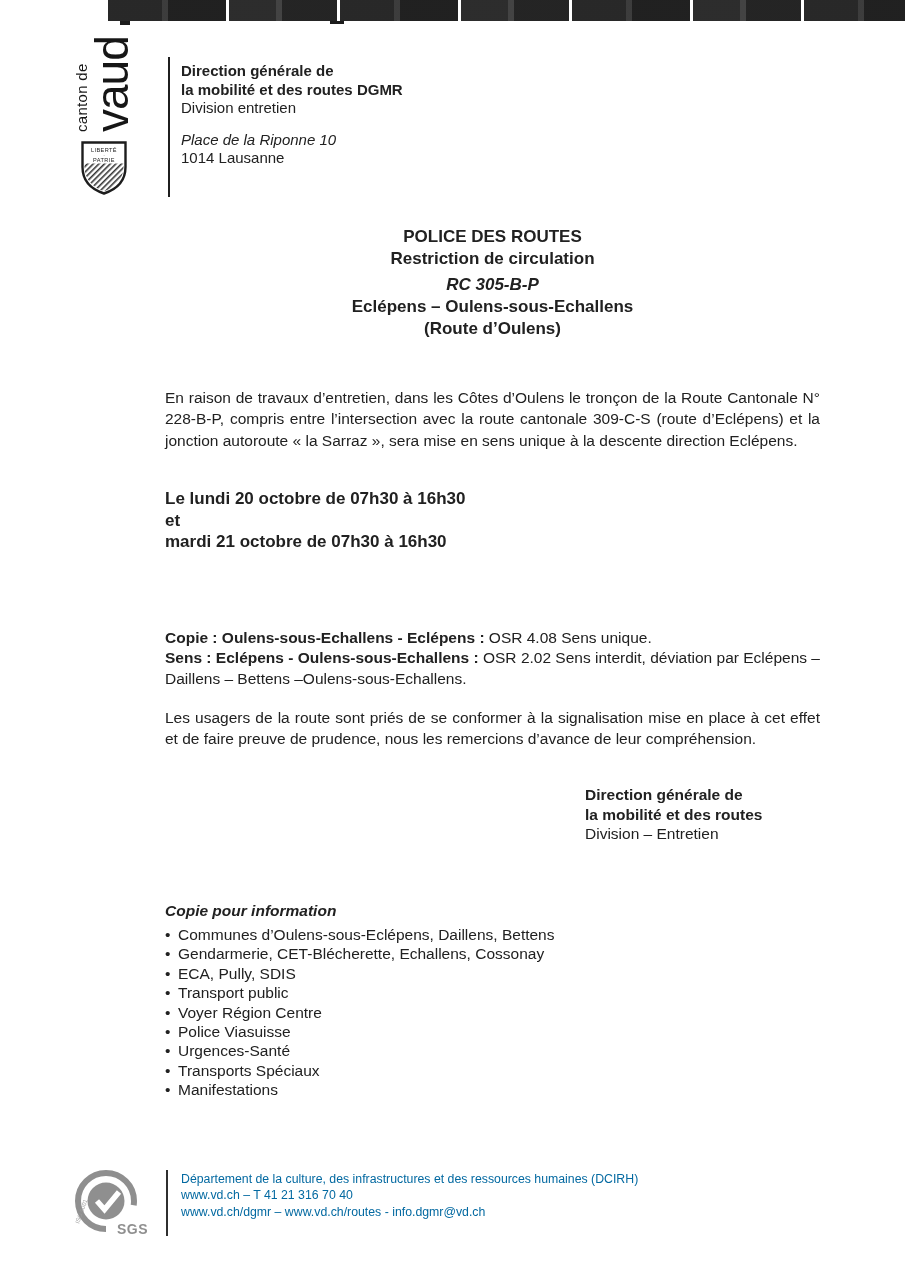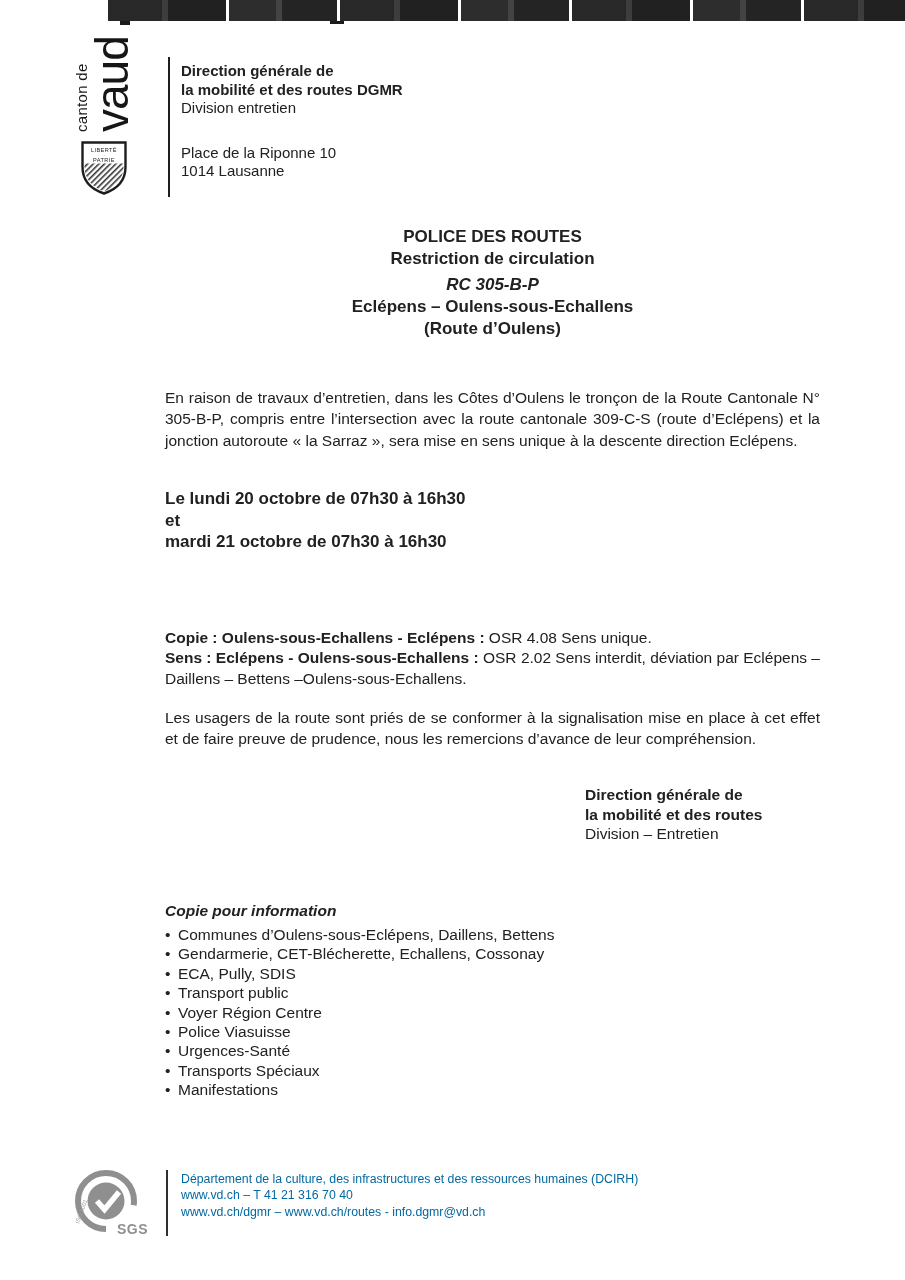--- a/index.html
+++ b/index.html
@@ -28,21 +28,21 @@
   }
   .logo-canton{display:block;font-size:15px;line-height:17px;letter-spacing:.3px;color:#161616;}
   .logo-vaud{display:block;font-size:46px;line-height:44px;letter-spacing:-1px;color:#161616;}
   .shield{position:absolute;left:81px;top:141px;}
   
   .hline{position:absolute;width:2px;background:#1f1f1f;}
   .hdr-line-top{left:168px;top:57px;height:140px;}
   .hdr-line-bot{left:166px;top:1170px;height:66px;background:#2f2f2f;}
   .header-block{position:absolute;left:181px;top:62px;font-size:15px;line-height:18.5px;}
   .b{font-weight:bold;}
-  .addr{margin-top:26px;}
+  .addr{margin-top:13px;font-style:italic;}
   
   .title-block{position:absolute;left:165px;top:226px;width:655px;text-align:center;
     font-weight:bold;font-size:17px;line-height:22px;}
   .title-road{margin-top:4px;font-style:italic;}
   
   .para{position:absolute;left:165px;width:655px;font-size:15.5px;line-height:21.5px;text-align:justify;}
   .para1{top:371px;}
   .dates{position:absolute;left:165px;top:488px;width:655px;text-align:left;
     font-weight:bold;font-size:17px;line-height:21.5px;}
   .sens{position:absolute;left:165px;top:612px;width:655px;font-size:15.5px;line-height:20.5px;text-align:justify;}
@@ -97,21 +97,21 @@
   </div>
 
   <div class="title-block">
     <div>POLICE DES ROUTES</div>
     <div>Restriction de circulation</div>
     <div class="title-road">RC 305-B-P</div>
     <div>Eclépens – Oulens-sous-Echallens</div>
     <div>(Route d’Oulens)</div>
   </div>
 
-  <p class="para para1">En raison de travaux d’entretien, dans les Côtes d’Oulens le tronçon de la Route Cantonale N° 305-B-P, compris entre l’intersection avec la route cantonale 309-C-S (route d’Eclépens) et la jonction autoroute « la Sarraz », sera mise en sens unique à la descente direction Eclépens.</p>
+  <p class="para para1">En raison de travaux d’entretien, dans les Côtes d’Oulens le tronçon de la Route Cantonale N° 228-B-P, compris entre l’intersection avec la route cantonale 309-C-S (route d’Eclépens) et la jonction autoroute « la Sarraz », sera mise en sens unique à la descente direction Eclépens.</p>
 
   <div class="dates">
     <div>Le lundi 20 octobre de 07h30 à 16h30</div>
     <div>et</div>
     <div>mardi 21 octobre de 07h30 à 16h30</div>
   </div>
 
   <p class="sens"><b>Copie : Oulens-sous-Echallens - Eclépens :</b><span> OSR 4.08 Sens unique.</span><br><b>Sens : Eclépens - Oulens-sous-Echallens :</b><span> OSR 2.02 Sens interdit, déviation par Eclépens – Daillens – Bettens –Oulens-sous-Echallens.</span></p>
 
   <p class="para para2">Les usagers de la route sont priés de se conformer à la signalisation mise en place à cet effet et de faire preuve de prudence, nous les remercions d’avance de leur compréhension.</p>

